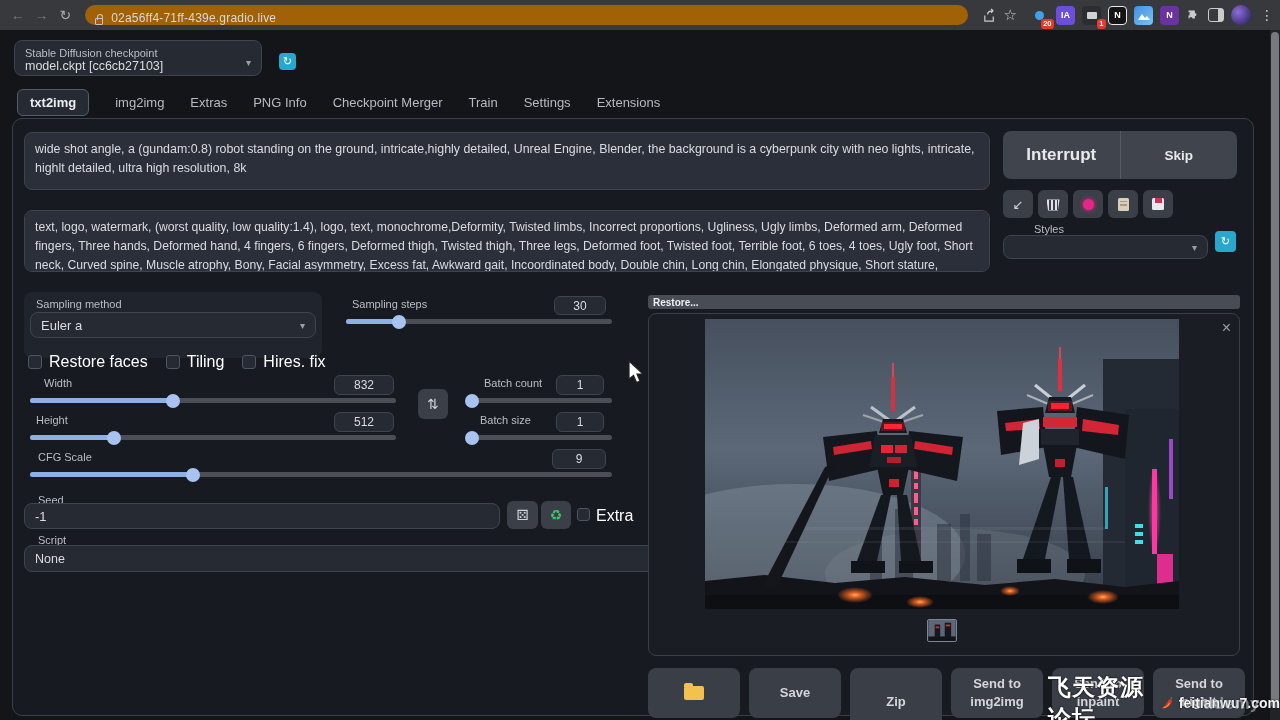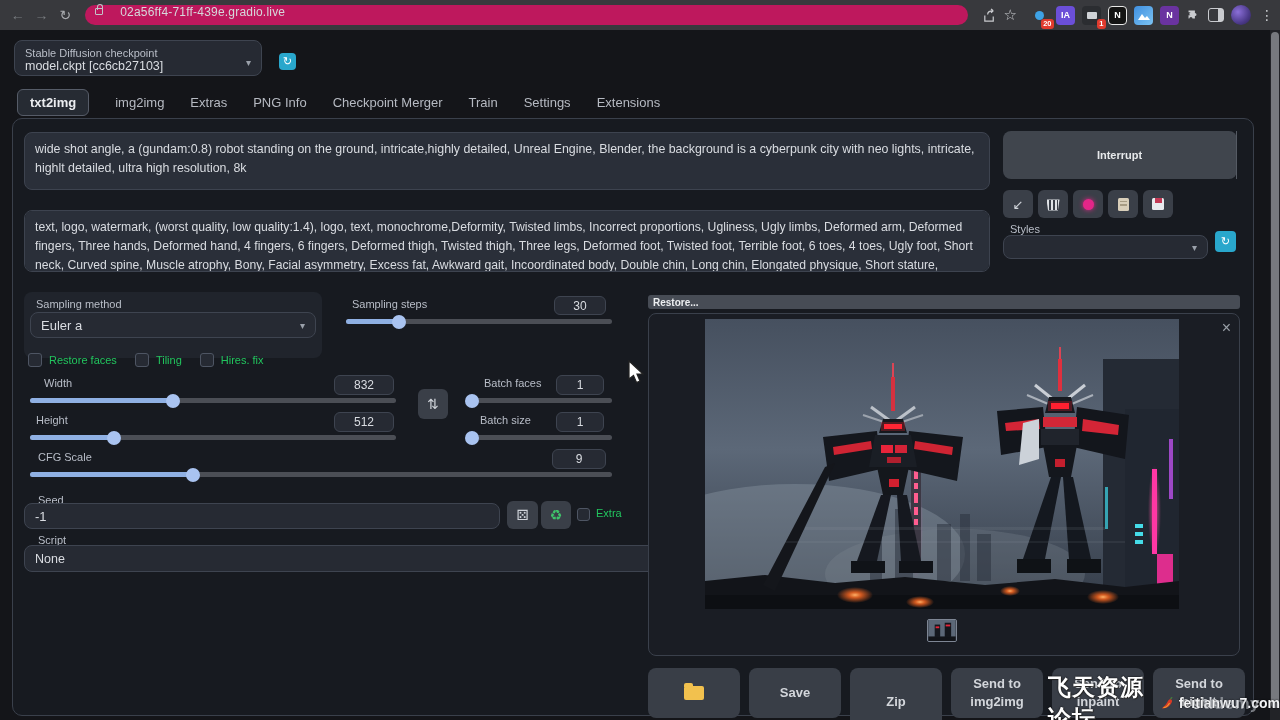--- a/index.html
+++ b/index.html
@@ -5,22 +5,22 @@
   * { margin:0; padding:0; box-sizing:border-box; }
   html,body { width:1280px; height:720px; overflow:hidden; background:#141519;
     font-family:"Liberation Sans","DejaVu Sans",sans-serif; color:#d8dbe0; }
   .abs { position:absolute; }
 
   
   .browser-bar { position:absolute; top:0; left:0; width:1280px; height:30px;
     background:#38393d; display:flex; align-items:center; z-index:50; }
   .nav-ic { width:24px; text-align:center; font-size:14px; color:#a9abaf; cursor:default; }
   .nav-ic.dim { color:#7a7d81; }
-  .url-pill { margin-left:8px; width:892px; height:20px; background:#be185d; border-radius:11px;
-    display:flex; align-items:flex-start; padding:0 10px; gap:17px; }
+  .url-pill { margin-left:8px; width:892px; height:20px; background:#a16207; border-radius:11px;
+    display:flex; align-items:flex-end; padding:0 10px; gap:8px; }
   .lock { width:8px; height:7px; border:1.3px solid #c2c4c8; border-radius:1px; position:relative; margin-top:3px; }
   .lock:before { content:""; position:absolute; top:-5px; left:0.6px; width:4px; height:5px;
     border:1.3px solid #c2c4c8; border-bottom:none; border-radius:3px 3px 0 0; }
   .url-text { font-size:12px; color:#d6d8db; letter-spacing:.2px; }
   .b-right { display:flex; align-items:center; gap:7px; margin-left:14px; }
   .ext { width:19px; height:19px; border-radius:4px; position:relative; display:flex;
     align-items:center; justify-content:center; font-size:9px; font-weight:bold; color:#fff; }
   .badge { position:absolute; bottom:-4px; right:-5px; background:#e03b2e; color:#fff;
     font-size:7.5px; font-weight:bold; border-radius:3px; padding:1px 2.5px; line-height:1; }
   .avatar { width:20px; height:20px; border-radius:50%;
@@ -38,21 +38,21 @@
     color:#d9dce1; font-family:"Liberation Sans","DejaVu Sans",sans-serif; font-size:12.4px;
     line-height:1.55; padding:7px 10px; resize:none; outline:none; }
   .counter { position:absolute; font-size:11px; color:#959da9;margin-top:40px; }
   .slider { position:absolute; height:5px; background:#4b4e55; border-radius:3px; }
   .slider .fill { position:absolute; left:0; top:0; bottom:0; background:#8fb0e3; border-radius:3px; }
   .slider .thumb { position:absolute; top:50%; width:14px; height:14px; border-radius:50%;
     background:#a9c3f0; transform:translate(-50%,-50%); }
   .cbrow { position:absolute; display:flex; gap:18px; align-items:center; }
   .cbitem { display:flex; gap:7px; align-items:center; }
   .cbox { width:14px; height:14px; background:#262a33; border:1px solid #4e5563; border-radius:3px; }
-  .cblbl { font-size:11px; color:#22c55e;text-align:center; }
+  .cblbl { font-size:16px; color:#ffffff;text-align:center; }
   .iconbtn { background:#3a3f48; border-radius:6px; display:flex; align-items:center;
     justify-content:center; color:#cfd3d9; }
   .refresh-btn { background:#29a7cc; border-radius:4px; color:#fff; display:flex;
     align-items:center; justify-content:center; font-size:11px; position:absolute; }
   .bigbtn { background:#393e47; border-radius:8px; color:#d3d6db; font-size:13px; font-weight:600;
     display:flex; align-items:center; justify-content:center; text-align:center; line-height:1.35; }
 
   
   .g-trash { width:13px; height:13px; background:linear-gradient(#dfe2e6,#dfe2e6); 
     clip-path:polygon(0 15%,100% 15%,88% 100%,12% 100%); position:relative; }
@@ -157,42 +157,43 @@
 
 <div class="abs" style="left:12px;top:118px;width:1242px;height:598px;border:1px solid #3a404b;border-radius:10px;background:#171a20"></div>
 
 <span class="counter" style="left:942px;top:124px">44/75</span>
 <textarea class="prompt" readonly="" style="left: 24px; top: 132px; width: 966px; height: 58px;">wide shot angle, a (gundam:0.8) robot standing on the ground, intricate,highly detailed, Unreal Engine, Blender, the background is a cyberpunk city with neo lights, intricate, highlt detailed, ultra high resolution, 8k</textarea>
 
 <span class="counter" style="left:934px;top:202px">138/150</span>
 <textarea class="prompt" readonly="" style="left: 24px; top: 210px; width: 966px; height: 62px; font-size: 12.2px;">text, logo, watermark, (worst quality, low quality:1.4), logo, text, monochrome,Deformity, Twisted limbs, Incorrect proportions, Ugliness, Ugly limbs, Deformed arm, Deformed fingers, Three hands, Deformed hand, 4 fingers, 6 fingers, Deformed thigh, Twisted thigh, Three legs, Deformed foot, Twisted foot, Terrible foot, 6 toes, 4 toes, Ugly foot, Short neck, Curved spine, Muscle atrophy, Bony, Facial asymmetry, Excess fat, Awkward gait, Incoordinated body, Double chin, Long chin, Elongated physique, Short stature, Sagging breasts, Obese physique, Emaciated,</textarea>
 
 <div class="abs" style="left:1003px;top:131px;width:234px;height:48px;background:#40454d;border-radius:8px;display:flex">
-  <div style="flex:1;display:flex;align-items:center;justify-content:center;font-size:11px;font-weight:600;color:#e7e9eb;border-right:1px solid #555a63">Interrupt</div>
+  <div style="flex:1;display:flex;align-items:center;justify-content:center;font-size:17px;font-weight:600;color:#e7e9eb;border-right:1px solid #555a63">Interrupt</div>
+  <div style="flex:1;display:flex;align-items:center;justify-content:center;font-size:13.5px;font-weight:600;color:#e7e9eb">Skip</div>
 </div>
 
 <div class="abs" style="left:1003px;top:190px;display:flex;gap:5px">
   <div class="iconbtn" style="width:30px;height:28px;font-size:13px">
     <span>↙</span>
   </div>
   <div class="iconbtn" style="width:30px;height:28px">
     <span class="g-trash"></span>
   </div>
   <div class="iconbtn" style="width:30px;height:28px">
     <span class="g-dot"></span>
   </div>
   <div class="iconbtn" style="width:30px;height:28px">
     <span class="g-clip"></span>
   </div>
   <div class="iconbtn" style="width:30px;height:28px">
     <span class="g-floppy"></span>
   </div>
 </div>
 
-<span class="lbl" style="position:absolute;left:1010px;top:223px">Styles</span>
+<span class="lbl" style="position:absolute;left:1034px;top:223px">Styles</span>
 <div class="field" style="left:1003px;top:235px;width:205px;height:24px">
   <span class="chev">▾</span>
 </div>
 <div class="refresh-btn" style="left:1215px;top:231px;width:21px;height:21px">
   <span>↻</span>
 </div>
 
 <div class="blk" style="left:24px;top:292px;width:298px;height:66px">
   <span class="lbl" style="margin:6px 0 12px 12px">Sampling method</span>
 </div>
@@ -240,21 +241,21 @@
 </div>
 <div class="slider" style="left:30px;top:435px;width:366px">
   <div class="fill" style="width:23%"></div>
     <div class="thumb" style="left:23%"></div>
 </div>
 
 <div class="iconbtn abs" style="left:418px;top:389px;width:30px;height:30px;font-size:14px">
   <span>⇅</span>
 </div>
 
-<span class="lbl" style="position:absolute;left:484px;top:377px">Batch faces</span>
+<span class="lbl" style="position:absolute;left:484px;top:377px">Batch count</span>
 <div class="numbox" style="left:556px;top:375px;width:48px;height:20px">
   <span>1</span>
 </div>
 <div class="slider" style="left:466px;top:398px;width:146px">
   <div class="fill" style="width:0%"></div>
     <div class="thumb" style="left:4%"></div>
 </div>
 
 <span class="lbl" style="position:absolute;left:480px;top:414px">Batch size</span>
 <div class="numbox" style="left:556px;top:412px;width:48px;height:20px">

